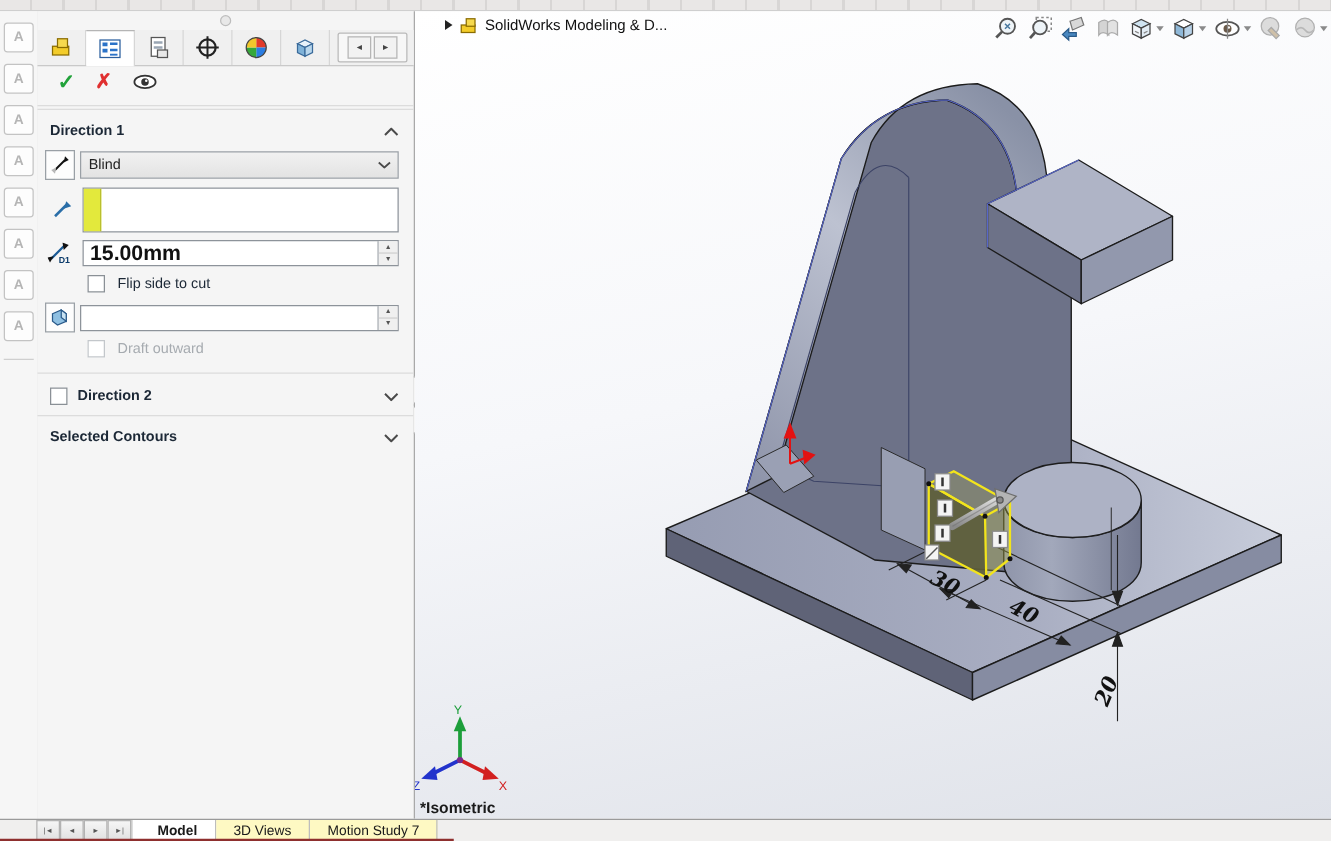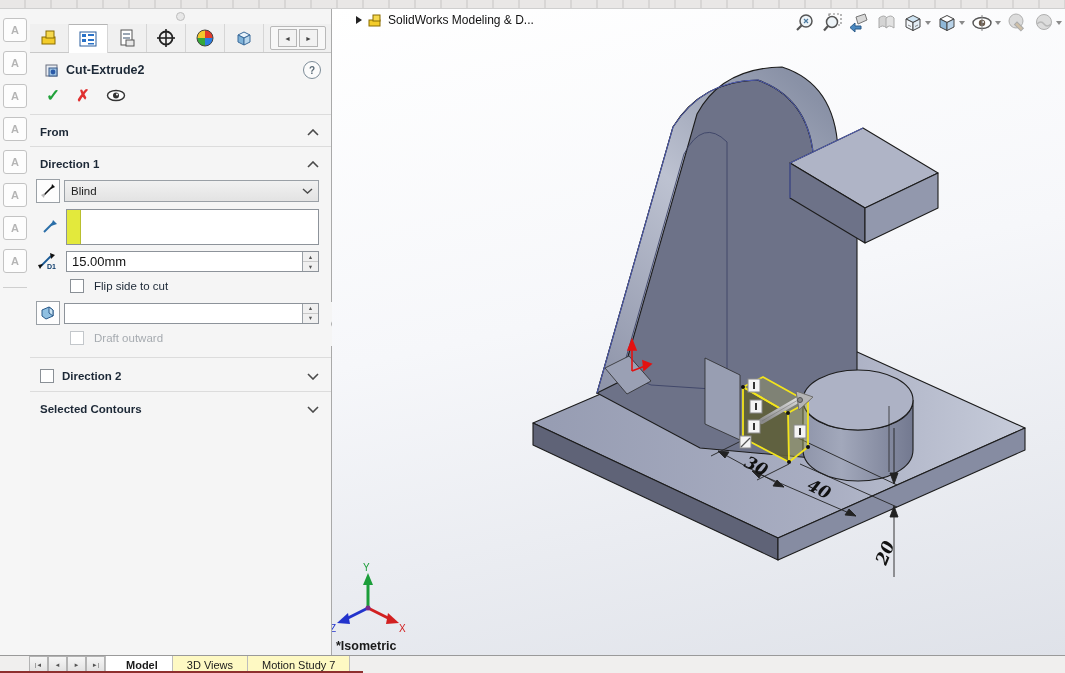--- a/index.html
+++ b/index.html
@@ -37,21 +37,21 @@
   .chev{flex:none;}
   .row{display:flex;align-items:center;margin:3px 12px 6px 6px;gap:4px;}
   .combo{height:20px;background:linear-gradient(#f1f1f1,#e3e3e3);border:1px solid #9aa0a6;
     display:flex;align-items:center;font-size:11.5px;color:#222;padding-left:6px;flex:1;}
   .combo .chev{margin-left:auto;margin-right:5px;}
   .indent{margin-left:40px;}
   .sq-btn{width:22px;height:22px;border:1px solid #9aa0a6;background:#fdfdfd;display:flex;align-items:center;justify-content:center;flex:none;}
   .sel-box{flex:1;height:34px;border:1px solid #8d939a;background:#fff;display:flex;}
   .sel-strip{width:13px;background:#e3e93c;border-right:1px solid #b9bf2e;}
   .spin-box{flex:1;height:19px;border:1px solid #8d939a;background:#fff;display:flex;align-items:center;}
-  .spin-box .val{font-size:13px;color:#111;padding-left:5px;flex:1;}
+  .spin-box .val{font-size:17px;color:#111;padding-left:5px;flex:1;font-weight:bold;}
   .spinner{width:15px;height:100%;border-left:1px solid #9aa0a6;display:flex;flex-direction:column;}
   .spinner span{flex:1;font-size:5.5px;color:#555;display:flex;align-items:center;justify-content:center;background:#f0f0f0;}
   .spinner span:first-child{border-bottom:1px solid #c9c9c9;}
   .cb{width:12px;height:12px;border:1px solid #8a9096;background:#fff;flex:none;}
   .cb-label{font-size:11.5px;color:#1c2836;padding-left:6px;}
   .disabled .cb{border-color:#c3c7cb;}
   .disabled .cb-label{color:#a6abb0;}
   .icon-slot{width:26px;display:flex;justify-content:center;flex:none;}
   
   #splitter-notch{left:331px;top:301px;width:8px;height:44px;background:#f5f5f5;
@@ -145,48 +145,33 @@
         <polygon points="4,7 10,10 10,17 4,14" fill="#7fb2d8" stroke="#3a6a9a"></polygon>
         <polygon points="16,7 10,10 10,17 16,14" fill="#b8d6ec" stroke="#3a6a9a"></polygon>
       </svg>
     </div>
     <div class="pm-tab scroll">
       <div class="mini-btn">◄</div>
       <div class="mini-btn">►</div>
     </div>
   </div>
 
-  <div id="pm-header">
-    <svg width="16" height="16">
-      <rect x="2" y="3" width="11" height="11" fill="#e9edf2" stroke="#6a7080"></rect>
-      <rect x="5" y="6" width="8" height="8" fill="#9cc0e0" stroke="#3a5a8a"></rect>
-      <circle cx="9" cy="10" r="2.4" fill="#2a5aa8"></circle>
-    </svg>
-    <span id="pm-title">Cut-Extrude2</span>
-    <div id="help-btn">?</div>
-  </div>
 
   <div id="pm-actions">
     <span id="ok-btn">✓</span>
     <span id="cancel-btn">✗</span>
     <svg width="20" height="13">
       <ellipse cx="10" cy="6.5" rx="8.5" ry="5" fill="#fff" stroke="#333" stroke-width="1.4"></ellipse>
       <circle cx="10" cy="6.5" r="3" fill="#333"></circle>
         <circle cx="11" cy="5.5" r="1" fill="#fff"></circle>
     </svg>
   </div>
 
   <div class="divider"></div>
 
-  <div class="sec-head">
-    <span class="sec-label">From</span>
-    <svg class="chev" width="12" height="7">
-        <polyline points="1,6 6,1 11,6" fill="none" stroke="#4a4a4a" stroke-width="1.6"></polyline>
-      </svg>
-  </div>
 
   <div class="divider"></div>
 
   <div class="sec-head">
     <span class="sec-label">Direction 1</span>
     <svg class="chev" width="12" height="7">
         <polyline points="1,6 6,1 11,6" fill="none" stroke="#4a4a4a" stroke-width="1.6"></polyline>
       </svg>
   </div>
   <div class="row">

